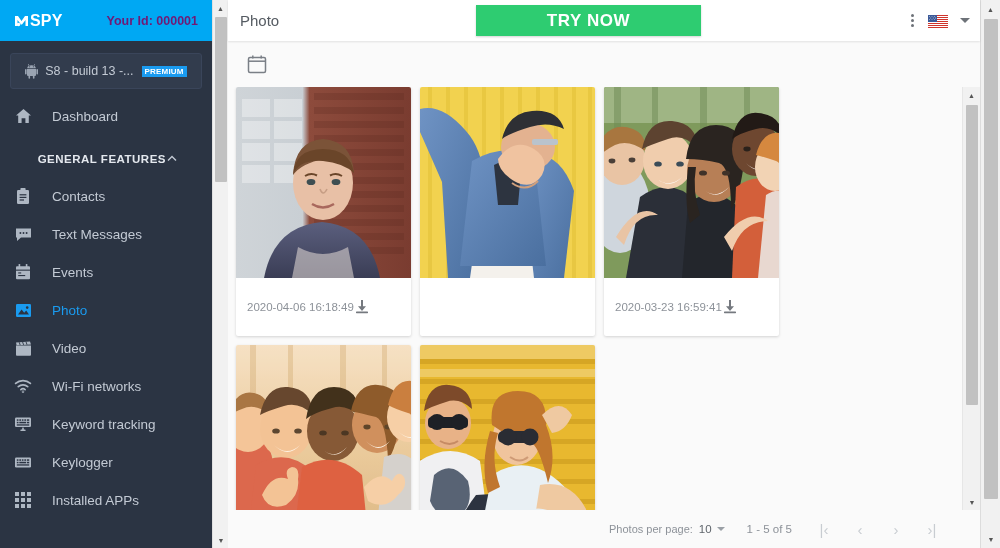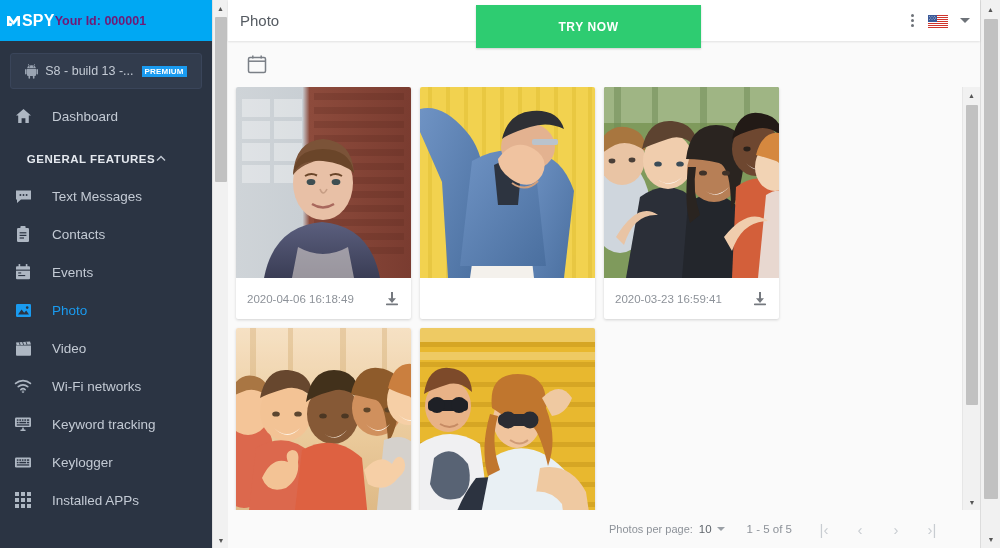--- a/index.html
+++ b/index.html
@@ -11,21 +11,21 @@
   }
   #app { position: relative; width: 1000px; height: 548px; background: #fafafa; }
 
   
   .sidebar {
     position: absolute; left: 0; top: 0; width: 212px; height: 548px;
     background: #2b3443; overflow: hidden;
   }
   .brand {
     height: 41px; background: #00a8f3; display: flex; align-items: center;
-    padding: 0 6px; justify-content: flex-start;
+    padding: 0 14px; justify-content: space-between;
   }
   .brand-logo { display: flex; align-items: center; color: #fff; font-weight: bold; font-size: 16px; letter-spacing: .2px; }
   .brand-logo .m-mark { display:inline-block; position:relative; width:15px; height:14px; margin-right:1px; }
   .brand-logo .m-mark svg { display:block; }
   .brand-id { color: #701a75; font-size: 12.5px; font-weight: bold; }
 
   .device-box {
     margin: 12px 10px 8px 10px; height: 36px; background: #323c4d;
     border-radius: 3px; display: flex; align-items: center; padding: 0 10px;
     border: 1px solid #3a455a;
@@ -46,21 +46,21 @@
   }
   .nav-item .nav-ico {
     width: 22px; height: 20px; margin-right: 18px;
     display: flex; align-items: center; justify-content: center;
     color: #aeb7c3; flex: none;
   }
   .nav-item.active { color: #1a9bf0; }
   .nav-item.active .nav-ico { color: #1a9bf0; }
 
   .section-head {
-    display: flex; align-items: center; justify-content: center;
+    display: flex; align-items: center; justify-content: flex-end;
     height: 36px; padding: 0 34px 0 16px; margin-top: 6px;
     color: #e4e8ee; font-size: 11.5px; font-weight: bold; letter-spacing: .5px;
     cursor: pointer;
   }
   .chev { width: 12px; height: 12px; }
 
   
   .sb-scroll {
     position: absolute; left: 212px; top: 0; width: 16px; height: 548px;
     background: #f1f1f1; border-left: 1px solid #e0e0e0;
@@ -80,22 +80,22 @@
     position: absolute; left: 228px; top: 0; right: 20px; bottom: 0;
     background: #fafafa;
   }
   .topbar {
     position: relative; height: 41px; background: #ffffff;
     display: flex; align-items: center; box-shadow: 0 1px 2px rgba(0,0,0,.10);
     z-index: 5;
   }
   .page-title { margin-left: 12px; font-size: 15px; color: #555b62; }
   .try-now {
-    position: absolute; left: 248px; top: 5px; width: 225px; height: 43px;
-    background: #2ecc71; color: #fff; font-size: 12px; font-weight: bold;
+    position: absolute; left: 248px; top: 5px; width: 225px; height: 31px;
+    background: #2ecc71; color: #fff; font-size: 17px; font-weight: bold;
     letter-spacing: .6px; display: flex; align-items: center; justify-content: center;
     border: none; cursor: pointer; box-shadow: 0 1px 2px rgba(0,0,0,.18);
     font-family: "Liberation Sans", sans-serif;
   }
   .top-right {
     position: absolute; right: 10px; top: 0; height: 41px;
     display: flex; align-items: center; gap: 12px;
   }
   .kebab { display: flex; flex-direction: column; gap: 2px; cursor: pointer; padding: 4px 2px; }
   .kebab i { width: 3px; height: 3px; background: #6d7278; border-radius: 50%; display: block; }
@@ -114,21 +114,21 @@
   .grid {
     display: flex; flex-wrap: wrap; gap: 9px; padding: 0 8px 0 8px;
   }
   .card {
     width: 175px; background: #fff; border-radius: 2px;
     box-shadow: 0 1px 3px rgba(0,0,0,.16); overflow: hidden;
   }
   .thumb { width: 175px; height: 191px; display: block; position: relative; overflow: hidden; }
   .thumb svg { display:block; width:175px; height:191px; }
   .card-foot {
-    height: 41px; display: flex; align-items: center; justify-content: space-between;
+    height: 58px; display: flex; align-items: center; justify-content: flex-start;
     padding: 0 11px;
   }
   .stamp { font-size: 11.5px; color: #8d9299; }
   .dl { width: 16px; height: 16px; color: #75797f; cursor: pointer; }
 
   
   .panel-scroll {
     position: absolute; right: 0; top: 46px; bottom: 38px; width: 18px;
     background: #f1f1f1; border-left: 1px solid #e6e6e6;
   }
@@ -223,41 +223,41 @@
       <span>GENERAL FEATURES</span>
       <span class="chev">
         <svg width="12" height="12" viewBox="0 0 12 12" fill="none" stroke="#c3cad4" stroke-width="1.4">
             <path d="M2 7.5 L6 3.5 L10 7.5"></path>
           </svg>
       </span>
     </div>
 
     <div class="nav-item">
       <span class="nav-ico">
-        <svg width="17" height="15" viewBox="0 0 17 15" fill="currentColor">
-            <path d="M1 1.5h15v9H6l-4 3.5V10.5H1z"></path>
-            <circle cx="5.4" cy="6" r=".95" fill="#2b3443"></circle>
-            <circle cx="8.5" cy="6" r=".95" fill="#2b3443"></circle>
-            <circle cx="11.6" cy="6" r=".95" fill="#2b3443"></circle>
-          </svg>
-      </span>
-      <span>Text Messages</span>
-    </div>
-
-    <div class="nav-item">
-      <span class="nav-ico">
         <svg width="14" height="17" viewBox="0 0 14 17" fill="currentColor">
             <rect x="1" y="2" width="12" height="14" rx="1.2"></rect>
             <rect x="4.4" y="0" width="5.2" height="3.2" rx=".8"></rect>
             <rect x="3.6" y="6.2" width="6.8" height="1.2" fill="#2b3443"></rect>
             <rect x="3.6" y="8.8" width="6.8" height="1.2" fill="#2b3443"></rect>
             <rect x="3.6" y="11.4" width="4.4" height="1.2" fill="#2b3443"></rect>
           </svg>
       </span>
       <span>Contacts</span>
+    </div>
+
+    <div class="nav-item">
+      <span class="nav-ico">
+        <svg width="17" height="15" viewBox="0 0 17 15" fill="currentColor">
+            <path d="M1 1.5h15v9H6l-4 3.5V10.5H1z"></path>
+            <circle cx="5.4" cy="6" r=".95" fill="#2b3443"></circle>
+            <circle cx="8.5" cy="6" r=".95" fill="#2b3443"></circle>
+            <circle cx="11.6" cy="6" r=".95" fill="#2b3443"></circle>
+          </svg>
+      </span>
+      <span>Text Messages</span>
     </div>
 
 
     <div class="nav-item">
       <span class="nav-ico">
         <svg width="16" height="16" viewBox="0 0 16 16" fill="currentColor">
             <rect x="1" y="2.2" width="14" height="13" rx="1"></rect>
             <rect x="3.6" y="0" width="1.6" height="3.6" rx=".6"></rect>
             <rect x="10.8" y="0" width="1.6" height="3.6" rx=".6"></rect>
             <rect x="1" y="5.6" width="14" height="1.1" fill="#2b3443"></rect>

